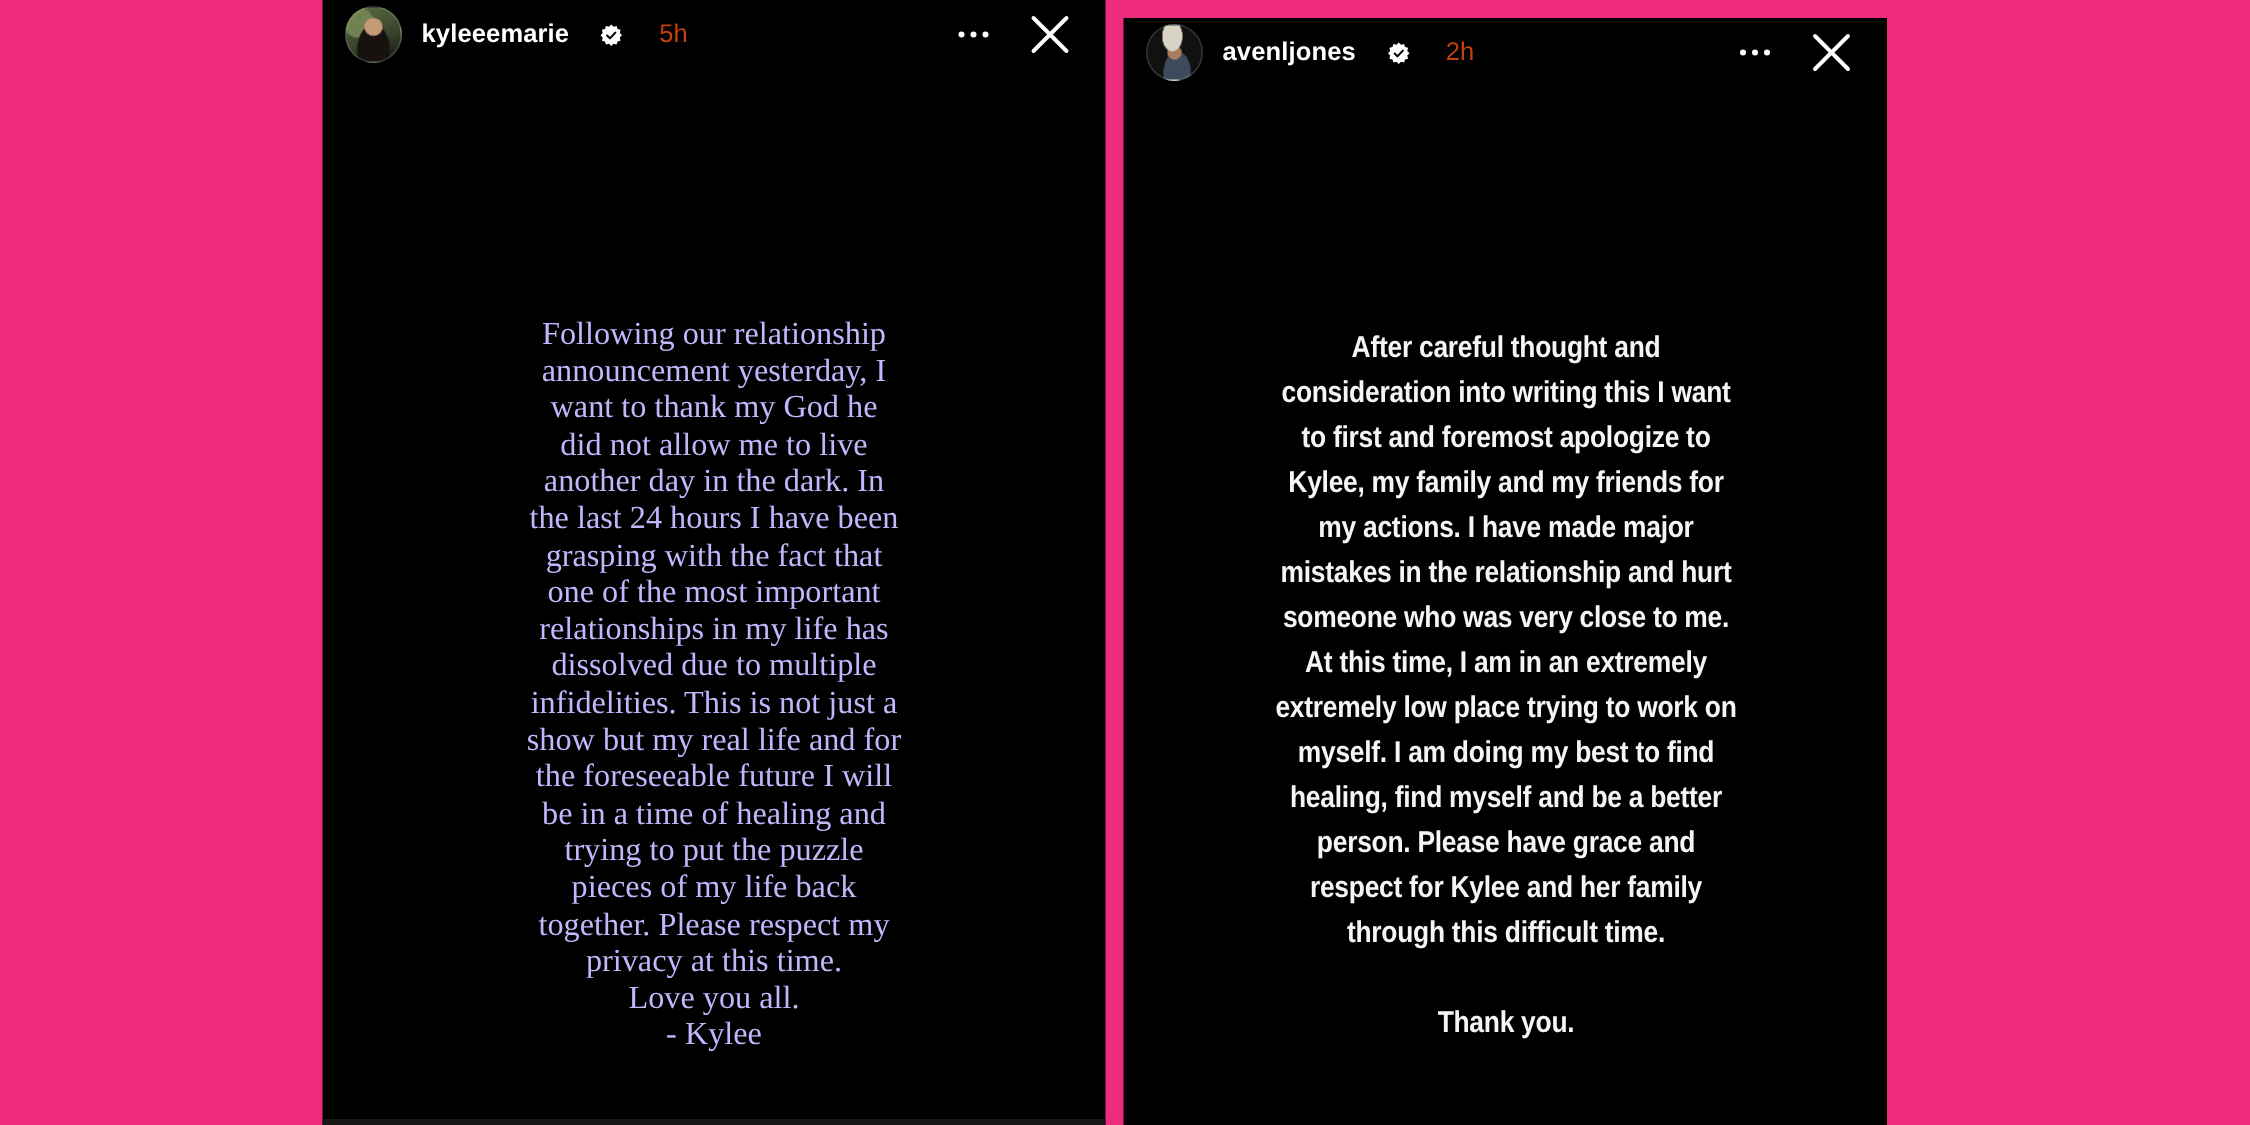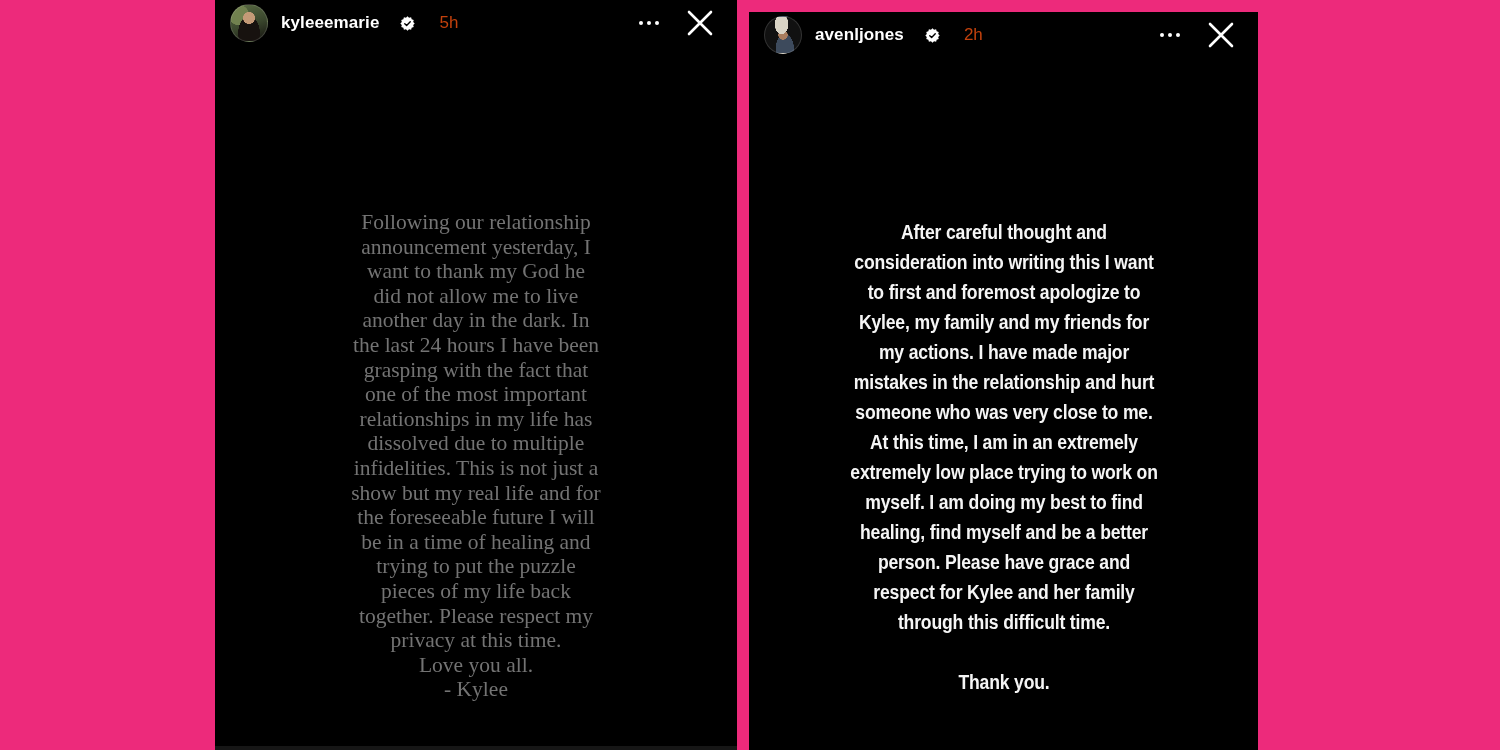--- a/index.html
+++ b/index.html
@@ -29,21 +29,21 @@
   .username { color:#fff; font-size:17px; font-weight:700; letter-spacing:.1px; cursor:pointer; }
   .badge { width:15px; height:15px; display:block; }
   .timestamp { color:#c2410c; font-size:17px; margin-left:3px;text-align:right; }
 
   .header-actions { margin-left:auto; display:flex; align-items:center; gap:24px; }
   .more-btn { display:flex; gap:4px; cursor:pointer; padding:6px 2px; }
   .more-btn i { width:4px; height:4px; border-radius:50%; background:#fff; display:block; }
   .close-btn { width:30px; height:30px; cursor:pointer; display:block; }
 
   .story-text { position:absolute; left:50%; text-align:center;
-                white-space:pre-line; color:#737373; }
+                white-space:pre-line; color:#c4b5fd; }
   .story-text.serif { top:210px; width:370px; transform:translateX(-50%);
       font-family:"Liberation Serif","DejaVu Serif",serif;
       font-size:21.5px; line-height:24.6px; }
   .story-text.sans { top:205px; width:420px; transform:translateX(-50%) scaleX(.88);
       font-family:"Liberation Sans",sans-serif; font-weight:700;
       font-size:20px; line-height:30px; letter-spacing:-.2px; color:#f5f5f5; }
 
   .bottom-strip { position:absolute; bottom:0; left:0; right:0; height:4px; background:#161616; }
 </style>
 </head>

